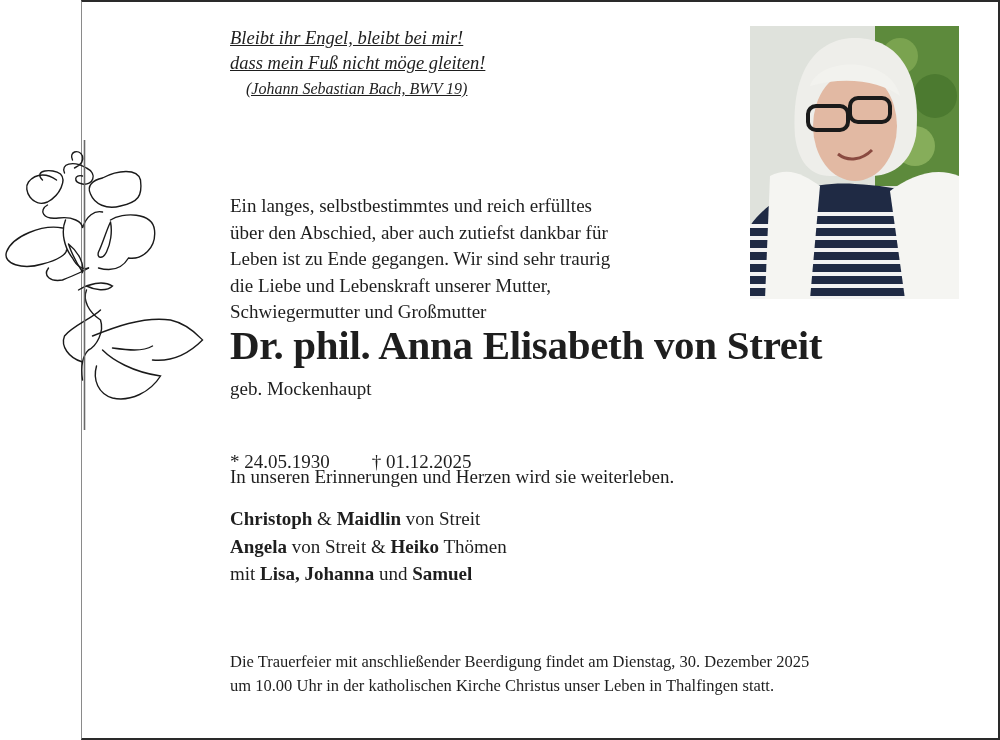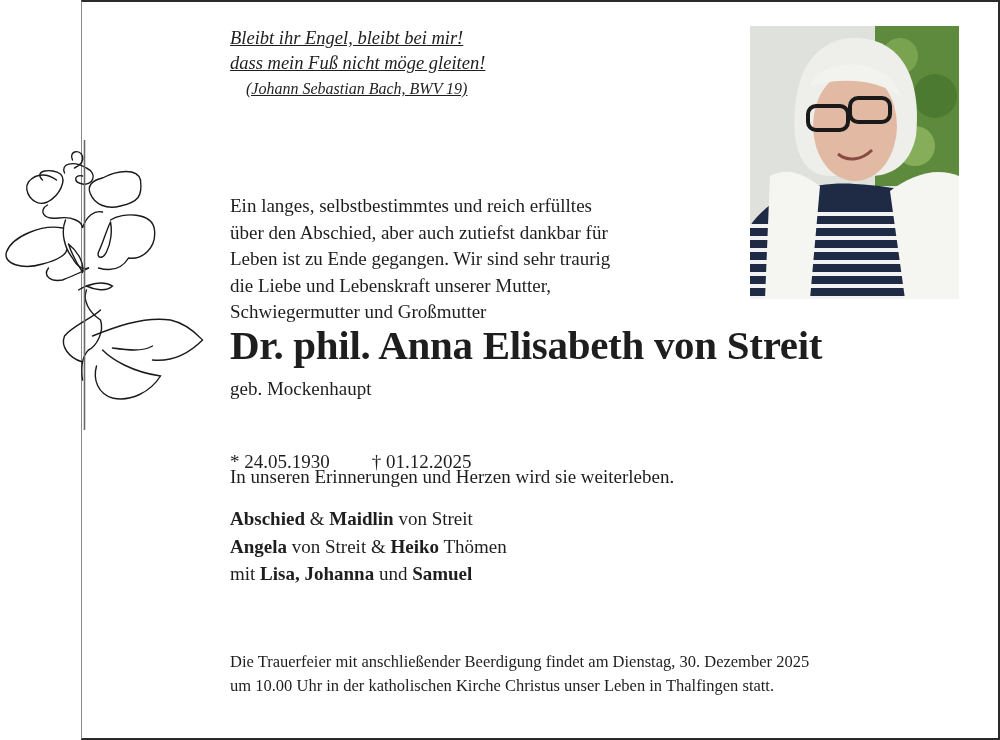--- a/index.html
+++ b/index.html
@@ -89,21 +89,21 @@
 
 <div class="name">Dr. phil. Anna Elisabeth von Streit</div>
 <div class="maiden">geb. Mockenhaupt</div>
 <div class="dates">
   <span>* 24.05.1930</span><span class="death">† 01.12.2025</span>
 </div>
 
 <div class="memory">In unseren Erinnerungen und Herzen wird sie weiterleben.</div>
 
 <div class="family">
-  <div><b>Abschied</b><span> &amp; </span><b>Maidlin</b><span> von Streit</span></div>
+  <div><b>Christoph</b><span> &amp; </span><b>Maidlin</b><span> von Streit</span></div>
   <div><b>Angela</b><span> von Streit &amp; </span><b>Heiko</b><span> Thömen</span></div>
   <div><span>mit </span><b>Lisa, Johanna</b><span> und </span><b>Samuel</b></div>
 </div>
 
 <div class="service">
   <div>Die Trauerfeier mit anschließender Beerdigung findet am Dienstag, 30. Dezember 2025</div>
   <div>um 10.00 Uhr in der katholischen Kirche Christus unser Leben in Thalfingen statt.</div>
 </div>
 
 </body></html>

